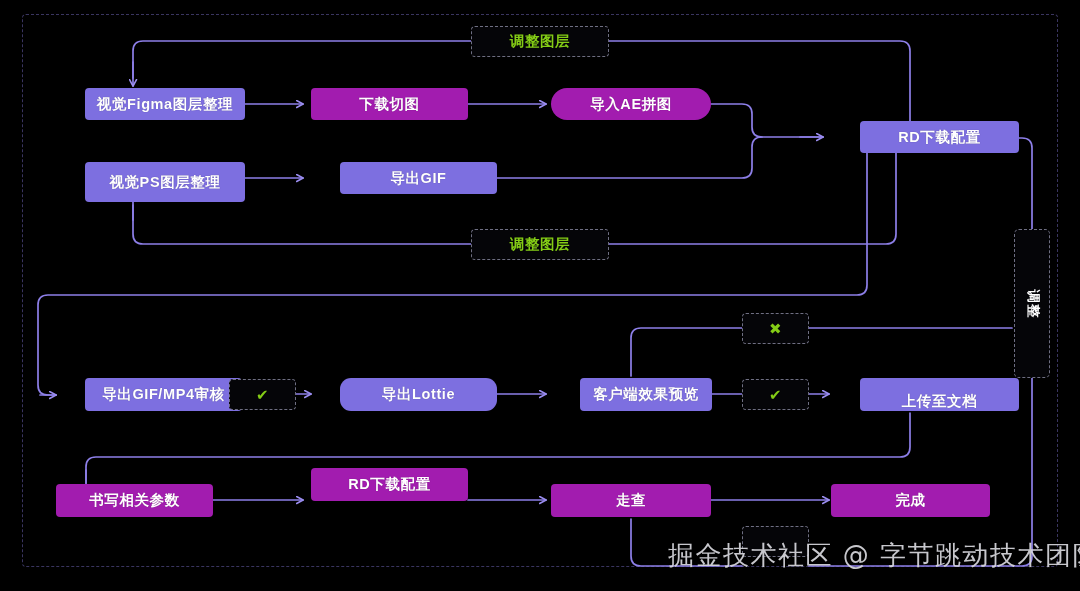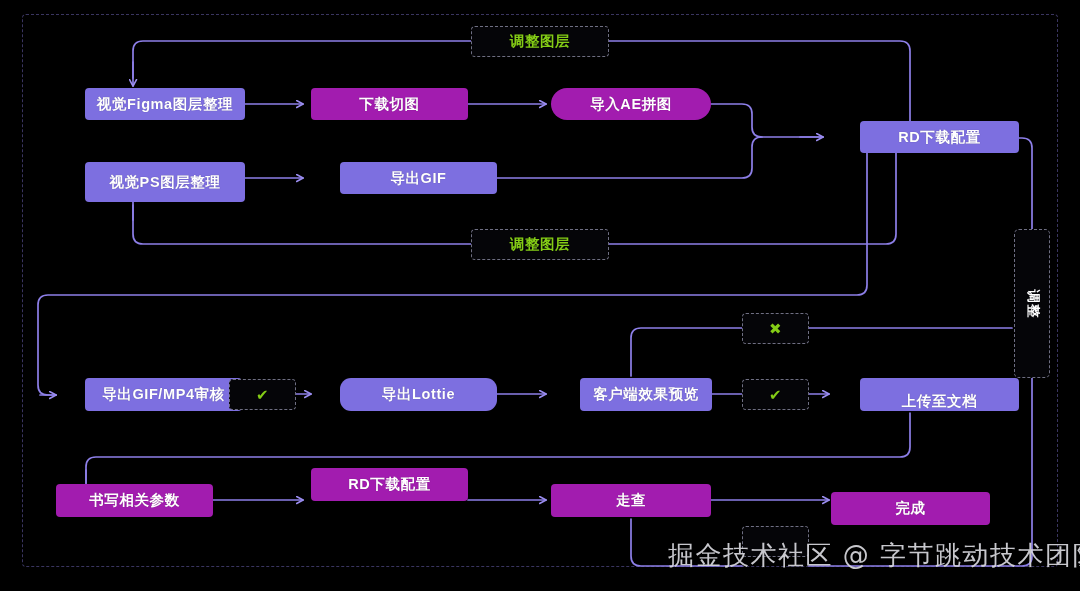--- a/index.html
+++ b/index.html
@@ -185,21 +185,21 @@
   </div>
 
   <div class="node solid-a" style="left:311px;top:468px;width:157px;height:33px;">
     <span>RD下载配置</span>
   </div>
 
   <div class="node solid-a" style="left:551px;top:484px;width:160px;height:33px;">
     <span>走查</span>
   </div>
 
-  <div class="node solid-a" style="left:831px;top:484px;width:159px;height:33px;margin-top:8px;">
+  <div class="node solid-a" style="left:831px;top:484px;width:159px;height:33px;">
     <span>完成</span>
   </div>
 
   <div class="node dashed mini" style="left:742px;top:526px;width:67px;height:31px;"></div>
 
   <div class="watermark">掘金技术社区 @ 字节跳动技术团队</div>
 
 </div>
 
 </body></html>

